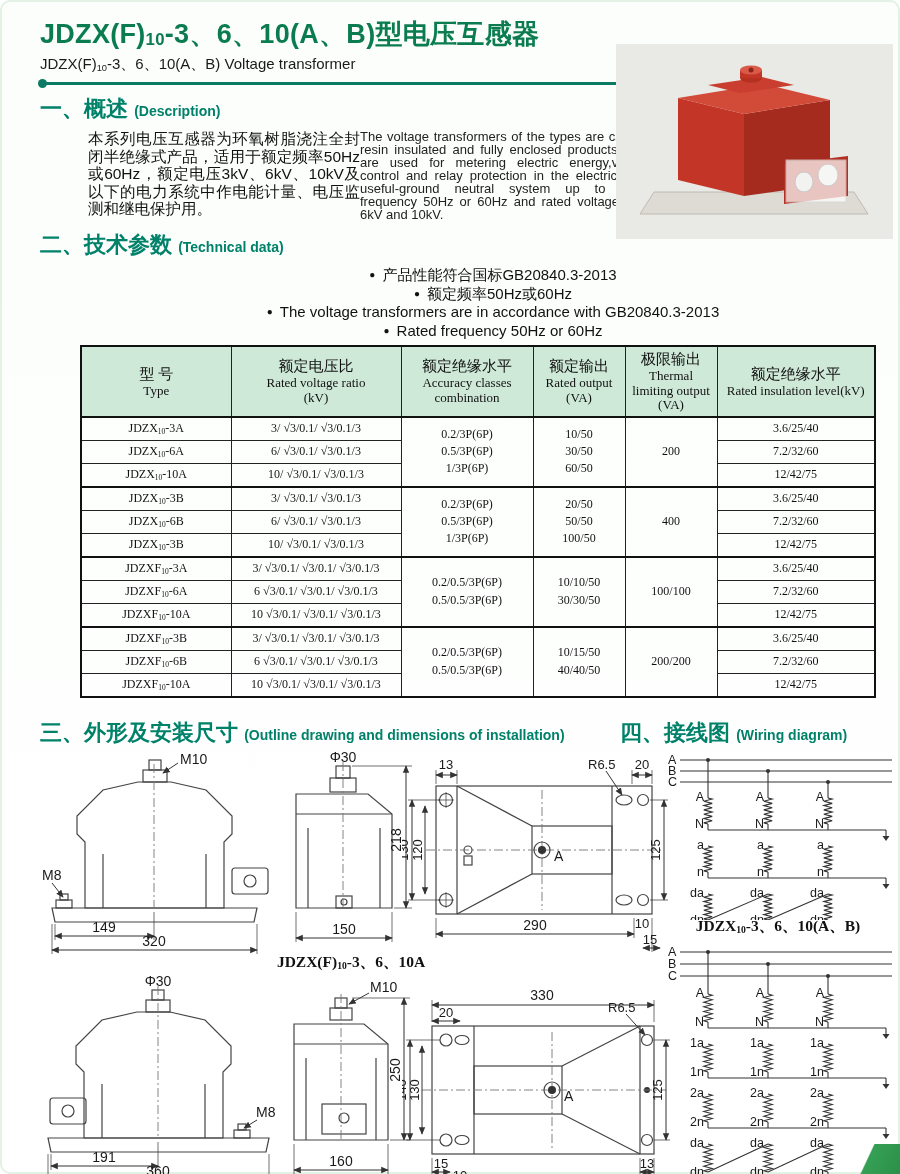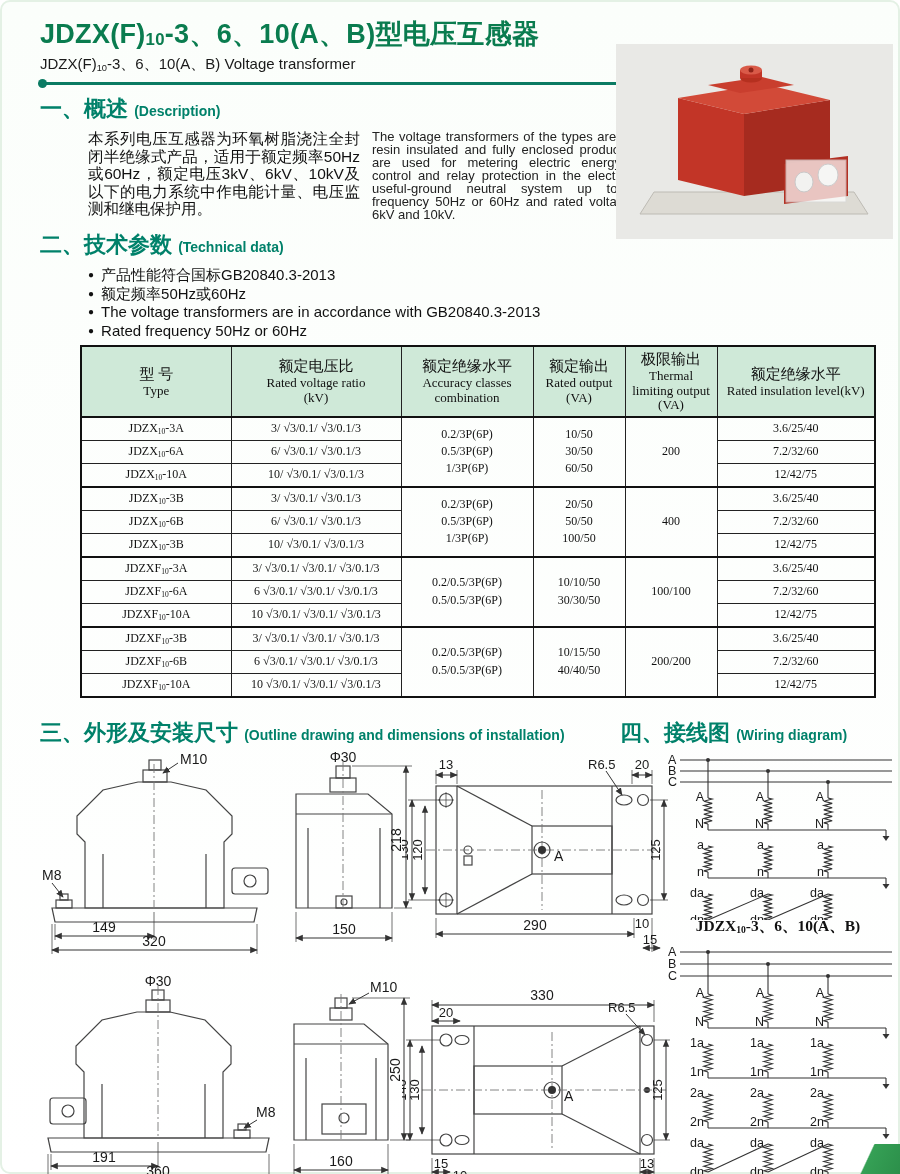--- a/index.html
+++ b/index.html
@@ -11,26 +11,26 @@
   
   .h-title{font-size:27px;font-weight:bold;color:#0a7c4f;letter-spacing:.3px;}
   .sb{font-size:62%;position:relative;top:2px;}
   .h-sub{font-size:15px;color:#1a1a1a;margin-top:3px;}
   .rule{margin-top:8px;width:600px;height:3px;background:#0b7b63;border-radius:2px;position:relative;}
   .rule::before{content:"";position:absolute;left:-2px;top:-3px;width:9px;height:9px;border-radius:50%;background:#0b7b63;}
   
   .sec{margin-top:9px;font-size:22px;font-weight:bold;color:#00816a;}
   .sec .en{font-size:14px;}
   
-  .desc{display:flex;gap:12px;width:578px;margin:6px 0 0 48px;}
+  .desc{display:flex;width:578px;margin:6px 0 0 48px;}
   .desc .zh{width:272px;font-size:15.5px;line-height:17.5px;text-align:justify;margin:0;color:#111;}
   .desc .en{width:290px;font-size:13px;line-height:13px;text-align:justify;margin:0;color:#222;}
   .photo{position:absolute;top:42px;right:5px;width:277px;height:195px;}
   
-  .bullets{list-style:none;margin:6px 0 0 48px;padding:0;}
+  .bullets{list-style:none;margin:6px 0 0 48px;padding:0;text-align:center;}
   .bullets li{font-size:15px;line-height:18.5px;color:#111;}
   .bullets li::before{content:"●";font-size:10px;margin-right:7px;vertical-align:2px;}
   
   table.spec{border-collapse:collapse;margin:5px 0 0 40px;border:2px solid #111;
              font-family:"Liberation Serif","DejaVu Serif",serif;}
   .spec th,.spec td{border:1px solid #222;text-align:center;padding:0 2px;}
   .spec th{background:#cfe9d8;font-weight:normal;padding:3px 2px;}
   .spec th .zh{font-size:15px;}
   .spec th .en{font-size:13px;line-height:1.12;}
   .spec td{font-size:12px;height:22px;line-height:1.15;}
@@ -354,20 +354,21 @@
       <line class="ext" x1="34" y1="162" x2="34" y2="182"></line>
         <line class="ext" x1="232" y1="162" x2="232" y2="182"></line>
       <line class="dim" x1="34" y1="178" x2="232" y2="178" marker-start="url(#dar)" marker-end="url(#dar)"></line>
       <text class="dtx" x="133" y="174" text-anchor="middle">290</text>
       <text class="stx" x="240" y="172" text-anchor="middle">10</text>
       <line class="ext" x1="250" y1="162" x2="250" y2="196"></line>
       <line class="dim" x1="241" y1="192" x2="258" y2="192" marker-start="url(#dar)" marker-end="url(#dar)"></line>
       <text class="stx" x="248" y="188" text-anchor="middle">15</text>
     </svg>
 
+    <div class="dlabel" style="left:196px;top:202px;width:230px"><span>JDZX(F)</span><span class="sb">10</span><span>-3、6、10A</span></div>
 
     <svg style="left:-4px;top:226px" width="250" height="218" viewBox="0 0 250 218">
       <polygon class="ln" points="48,162 48,96 40,88 40,70 66,44 101,36 134,36 169,44 195,70 195,88 187,96 187,162"></polygon>
       <line class="ln" x1="66" y1="108" x2="66" y2="162"></line>
         <line class="ln" x1="169" y1="108" x2="169" y2="162"></line>
       <polygon class="ln" points="12,162 233,162 230,176 15,176"></polygon>
       <rect class="ln" x="14" y="122" width="36" height="26" rx="3"></rect>
         <circle class="ln" cx="32" cy="135" r="6"></circle>
       <rect class="ln" x="110" y="24" width="24" height="12"></rect>
         <rect class="ln" x="116" y="14" width="12" height="10"></rect>

